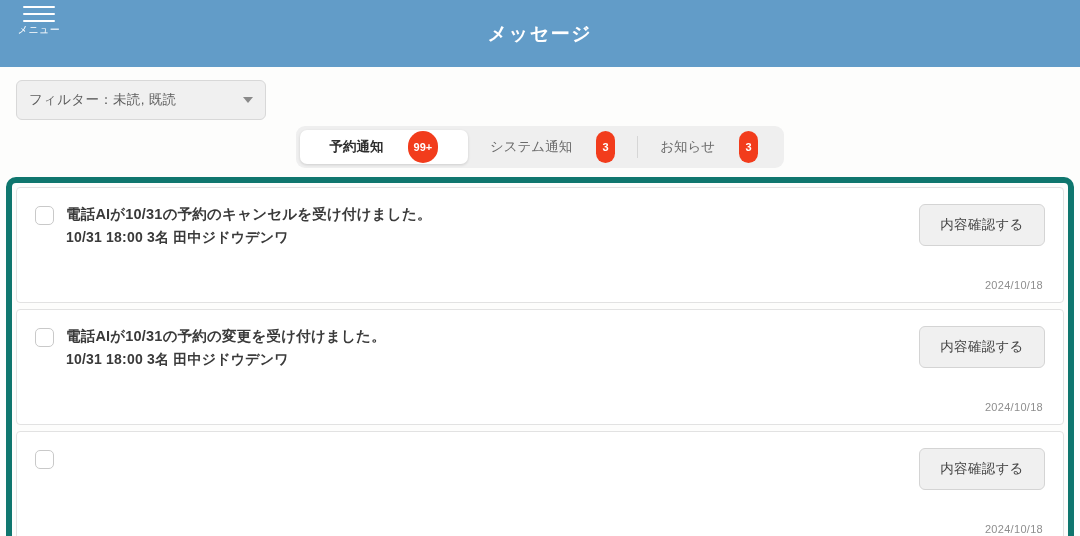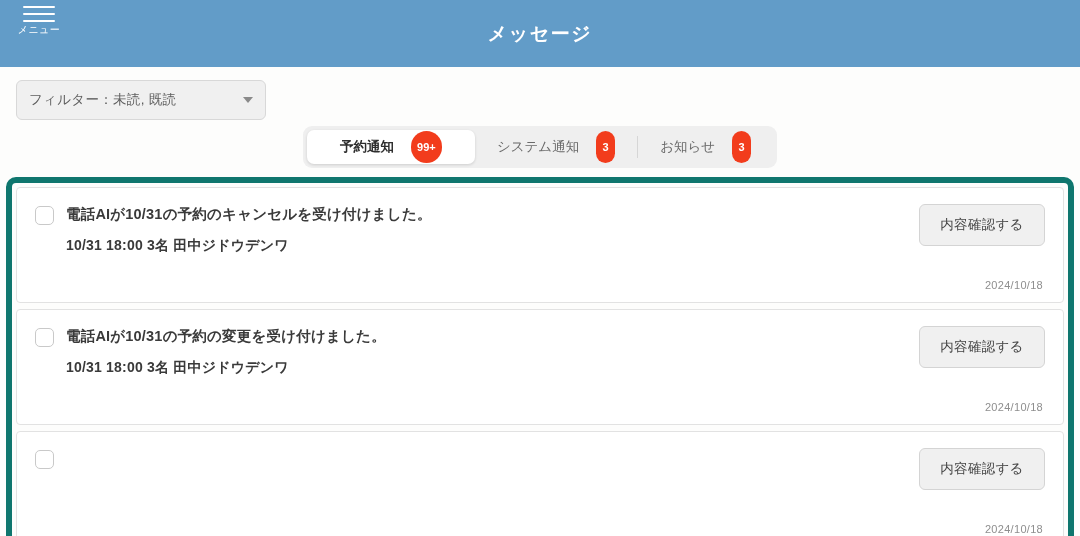--- a/index.html
+++ b/index.html
@@ -102,21 +102,21 @@
     align-items: center;
     background: #efefef;
     border-radius: 9px;
     padding: 4px;
     height: 42px;
   }
   .tab {
     display: flex;
     align-items: center;
     justify-content: center;
-    gap: 17px;
+    gap: 24px;
     height: 34px;
     padding: 0 22px;
     border-radius: 7px;
     font-size: 13.5px;
     color: #6a6a6a;
     cursor: pointer;
     white-space: nowrap;
   }
   .tab.active {
     background: #ffffff;
@@ -189,21 +189,21 @@
     color: #3a3a3a;
     line-height: 1.45;
     letter-spacing: .2px;
   }
   .msg-sub {
     font-size: 14px;
     font-weight: 700;
     color: #3a3a3a;
     line-height: 1.45;
     letter-spacing: .2px;
-    margin-top: 10px;
+    margin-top: 2px;
   }
   .msg-right {
     width: 150px;
     flex: 0 0 auto;
     display: flex;
     flex-direction: column;
     align-items: flex-end;
   }
   .confirm-btn {
     width: 126px;

